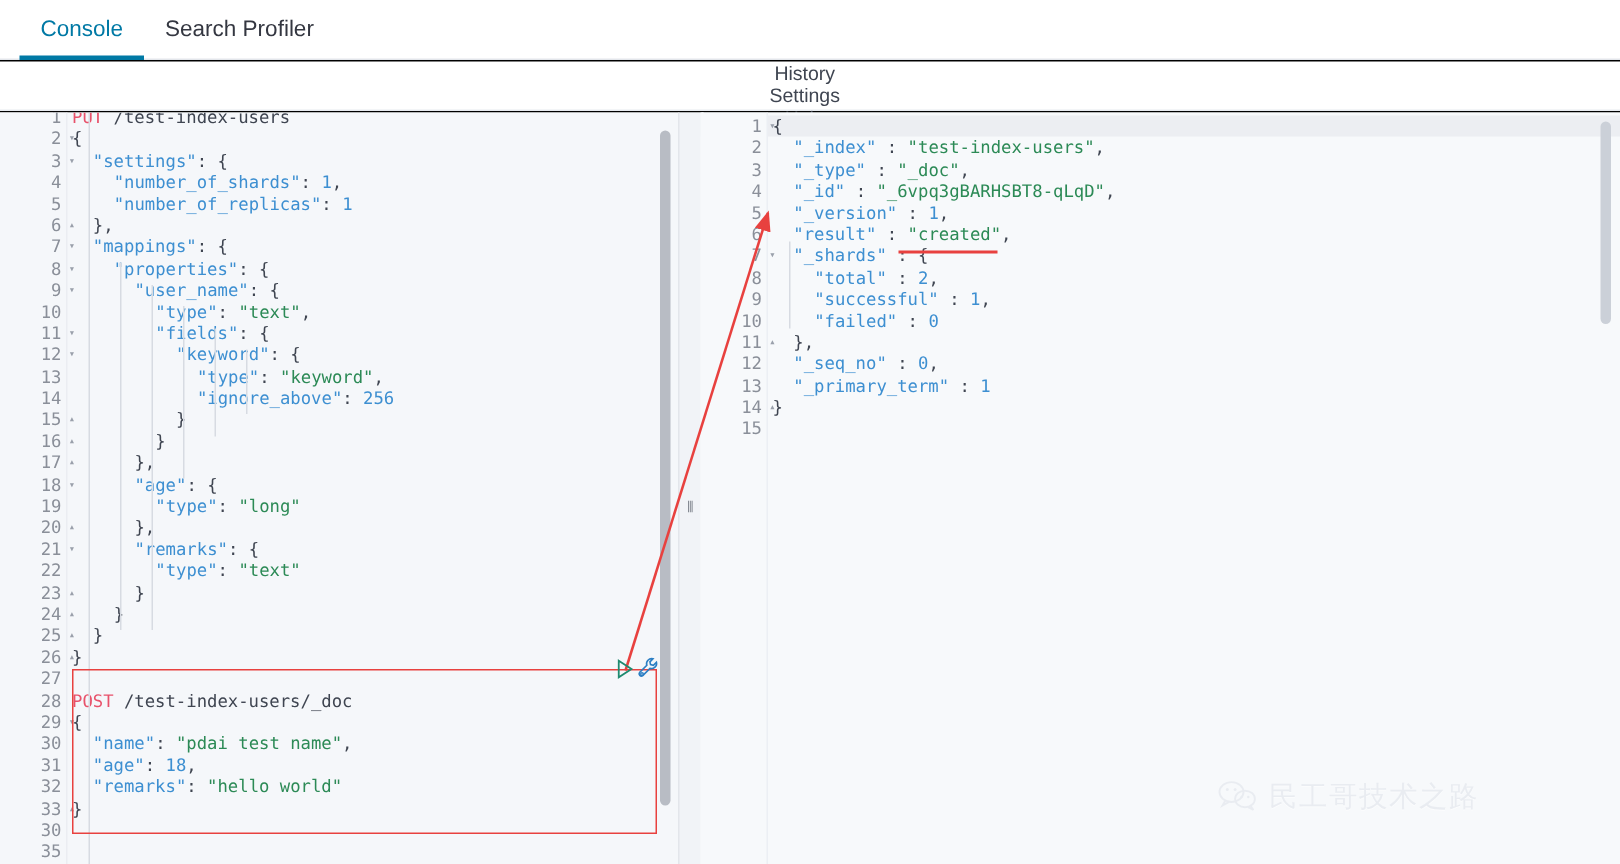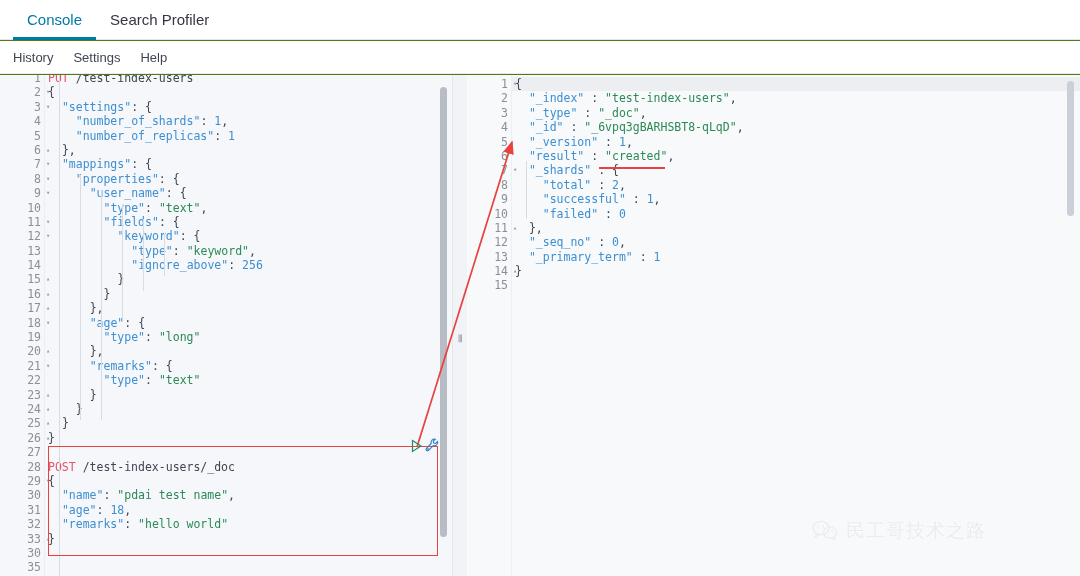--- a/index.html
+++ b/index.html
@@ -5,21 +5,21 @@
   html, body {
     margin: 0; padding: 0;
     width: 1080px; height: 576px;
     overflow: hidden;
     background: #ffffff;
     font-family: "Liberation Sans", sans-serif;
   }
   #app {
     position: relative;
     width: 1080px; height: 576px;
-    background: #4d7c0f;
+    background: #000000;
     overflow: hidden;
   }
 
   
   .tabbar {
     position: absolute; left: 0; top: 0;
     width: 1080px; height: 40px;
     background: #ffffff;
     border-bottom: 1px solid #e3e6eb;
     display: flex; align-items: center;
@@ -55,20 +55,21 @@
 
   
   .subbar {
     position: absolute; left: 0; top: 41px;
     width: 1080px; height: 33px;
     background: #ffffff;
     border-bottom: 1px solid #e8ebf0;
     display: flex; align-items: center;
     padding-left: 13px;
     box-sizing: border-box;
+    flex-direction: column;
   }
   .subitem {
     font-size: 13px; color: #3f4551;
     margin-right: 20px; cursor: pointer;
   }
   .status-wrap {
     position: absolute; right: 8px; top: 55px;
     display: flex; align-items: center; gap: 7px;
   }
   .status-badge {

